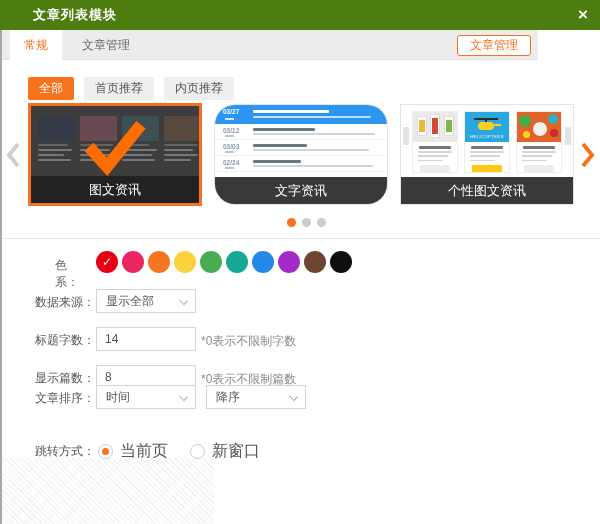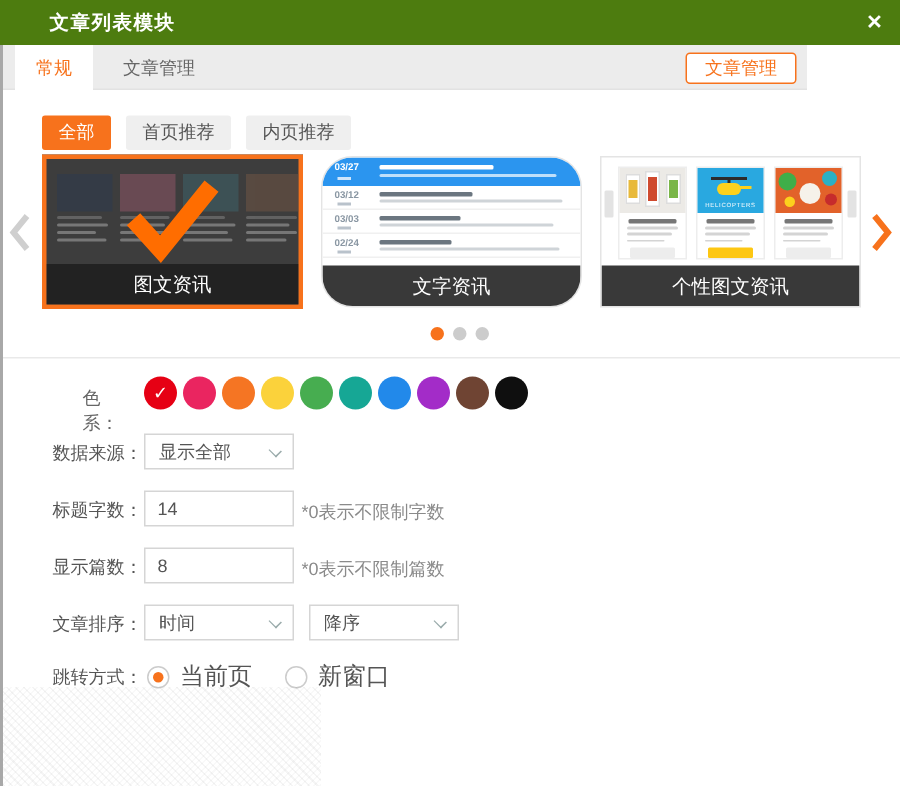--- a/index.html
+++ b/index.html
@@ -325,21 +325,21 @@
     <input class="ctl inp c1" value="14" style="">
     <span class="note">*0表示不限制字数</span>
   </div>
 
   <div class="frow" style="top:365px">
     <span class="flabel">显示篇数：</span>
     <input class="ctl inp c1" value="8" style="">
     <span class="note">*0表示不限制篇数</span>
   </div>
 
-  <div class="frow" style="top:403px">
+  <div class="frow" style="top:385px">
     <span class="flabel">文章排序：</span>
     <div class="ctl sel c1">
       <span>时间</span>
       <span class="chev"></span>
     </div>
     <div class="ctl sel c2">
       <span>降序</span>
       <span class="chev"></span>
     </div>
   </div>

